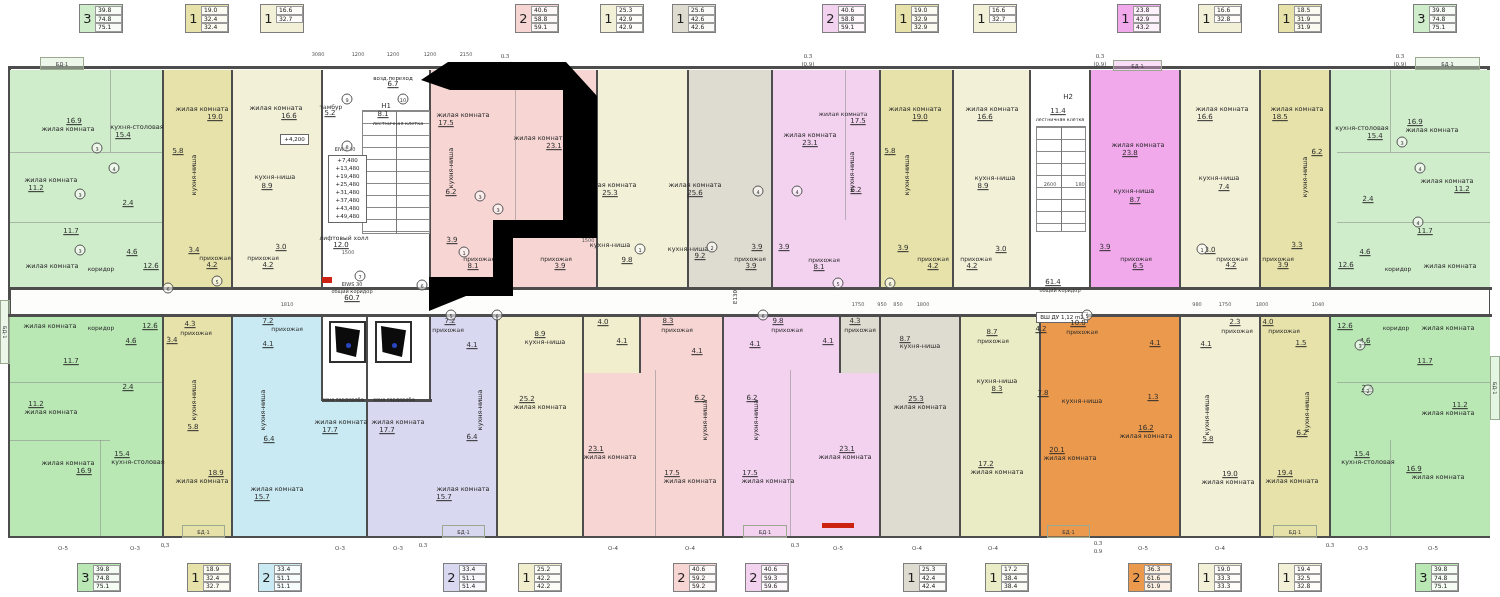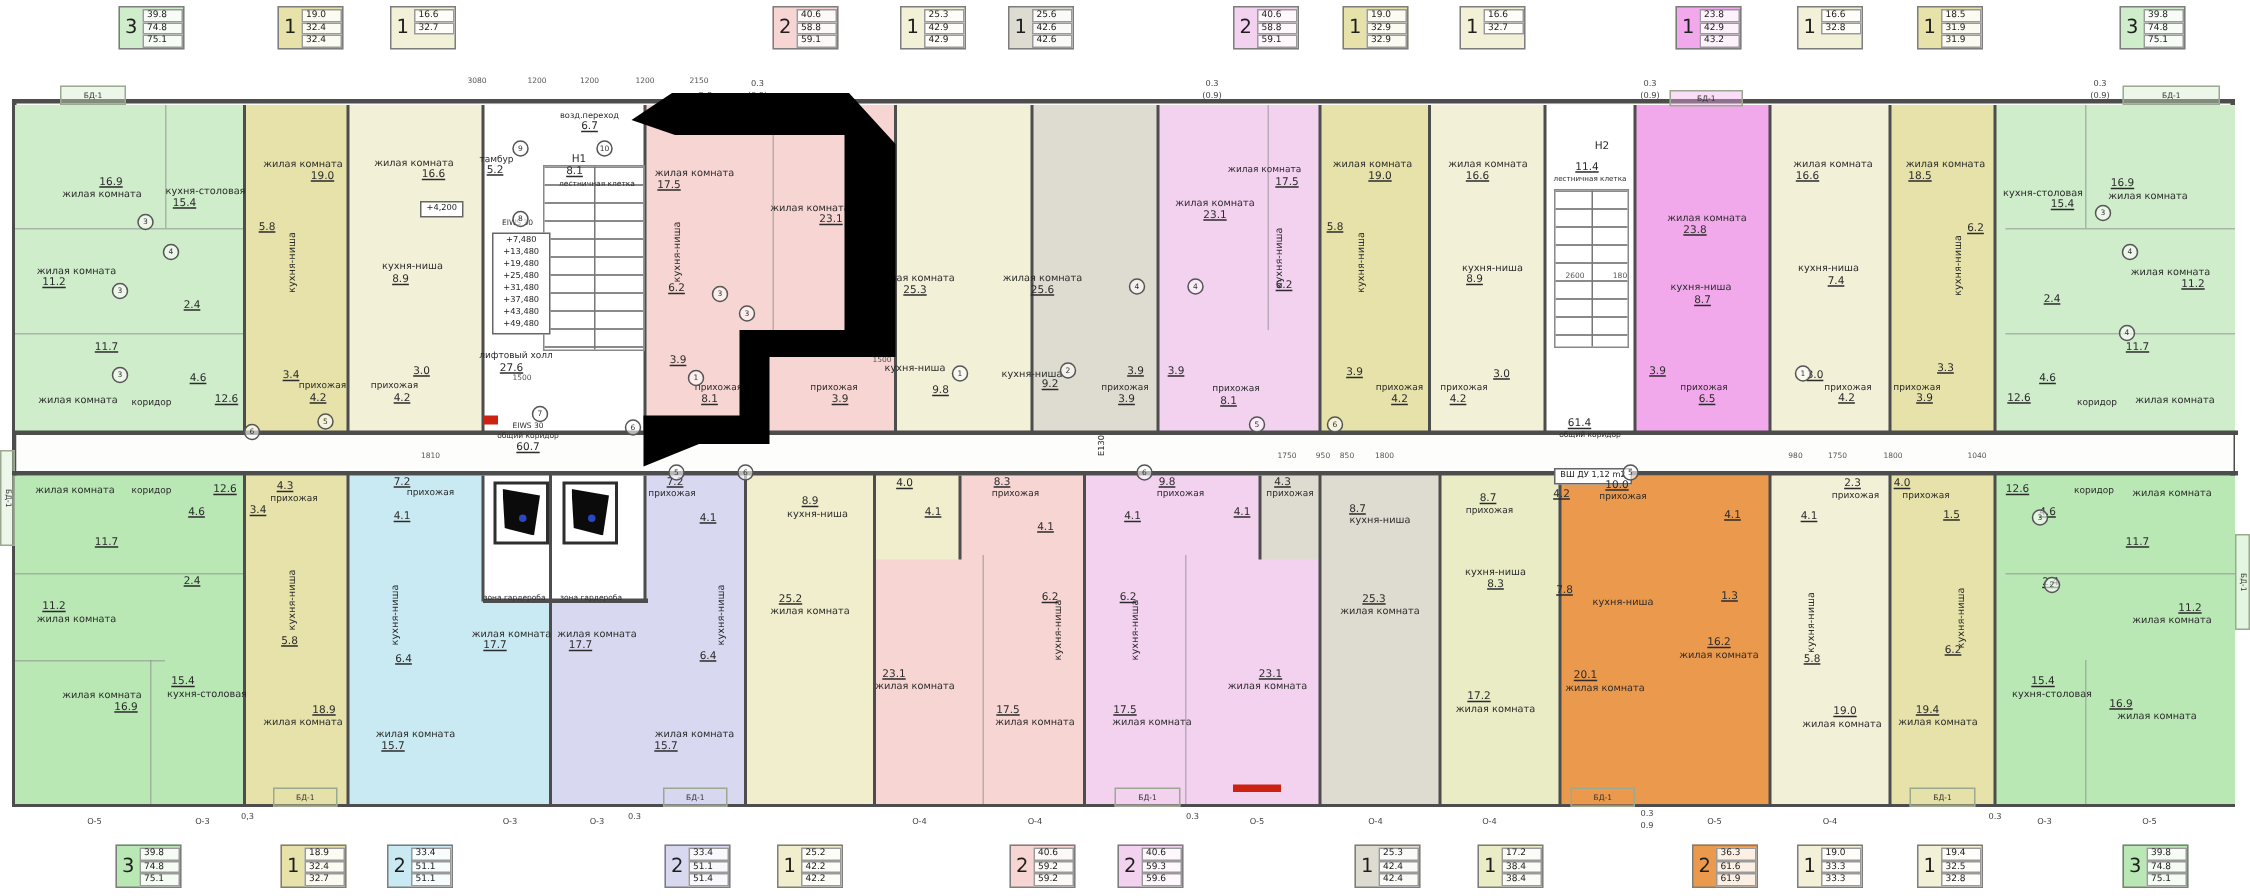--- a/index.html
+++ b/index.html
@@ -290,21 +290,21 @@
       <div class="lbl num" style="left: 268px; top: 266px; position: absolute;">4.2</div>
       <div class="lbl" style="left: 393px; top: 78px; position: absolute; font-size: 5.5px;">возд.переход</div>
       <div class="lbl num" style="left: 393px; top: 85px; position: absolute;">6.7</div>
       <div class="lbl" style="left: 331px; top: 107px; position: absolute; font-size: 6px;">тамбур</div>
       <div class="lbl num" style="left: 330px; top: 114px; position: absolute;">5.2</div>
       <div class="lbl" style="left: 386px; top: 107px; position: absolute; font-size: 7px;">H1</div>
       <div class="lbl num" style="left: 383px; top: 115px; position: absolute;">8.1</div>
       <div class="lbl" style="left: 398px; top: 124px; position: absolute; font-size: 5px;">лестничная клетка</div>
       <div class="lbl" style="left: 345px; top: 150px; position: absolute; font-size: 5px;">EIWS 30</div>
       <div class="lbl" style="left: 344px; top: 238px; position: absolute; font-size: 6px;">лифтовый холл</div>
-      <div class="lbl num" style="left: 341px; top: 246px; position: absolute;">27.6</div>
+      <div class="lbl num" style="left: 341px; top: 246px; position: absolute;">12.0</div>
       <div class="lbl" style="left: 352px; top: 285px; position: absolute; font-size: 5px;">EIWS 30</div>
       <div class="lbl" style="left: 352px; top: 292px; position: absolute; font-size: 5px;">общий коридор</div>
       <div class="lbl num" style="left: 352px; top: 299px; position: absolute;">60.7</div>
       <div class="lbl" style="left: 463px; top: 116px; position: absolute;">жилая комната</div>
       <div class="lbl num" style="left: 446px; top: 124px; position: absolute;">17.5</div>
       <div class="lbl vert" style="left: 452px; top: 168px; position: absolute;">кухня-ниша</div>
       <div class="lbl num" style="left: 451px; top: 193px; position: absolute;">6.2</div>
       <div class="lbl" style="left: 540px; top: 139px; position: absolute;">жилая комната</div>
       <div class="lbl num" style="left: 554px; top: 147px; position: absolute;">23.1</div>
       <div class="lbl num" style="left: 452px; top: 241px; position: absolute;">3.9</div>

